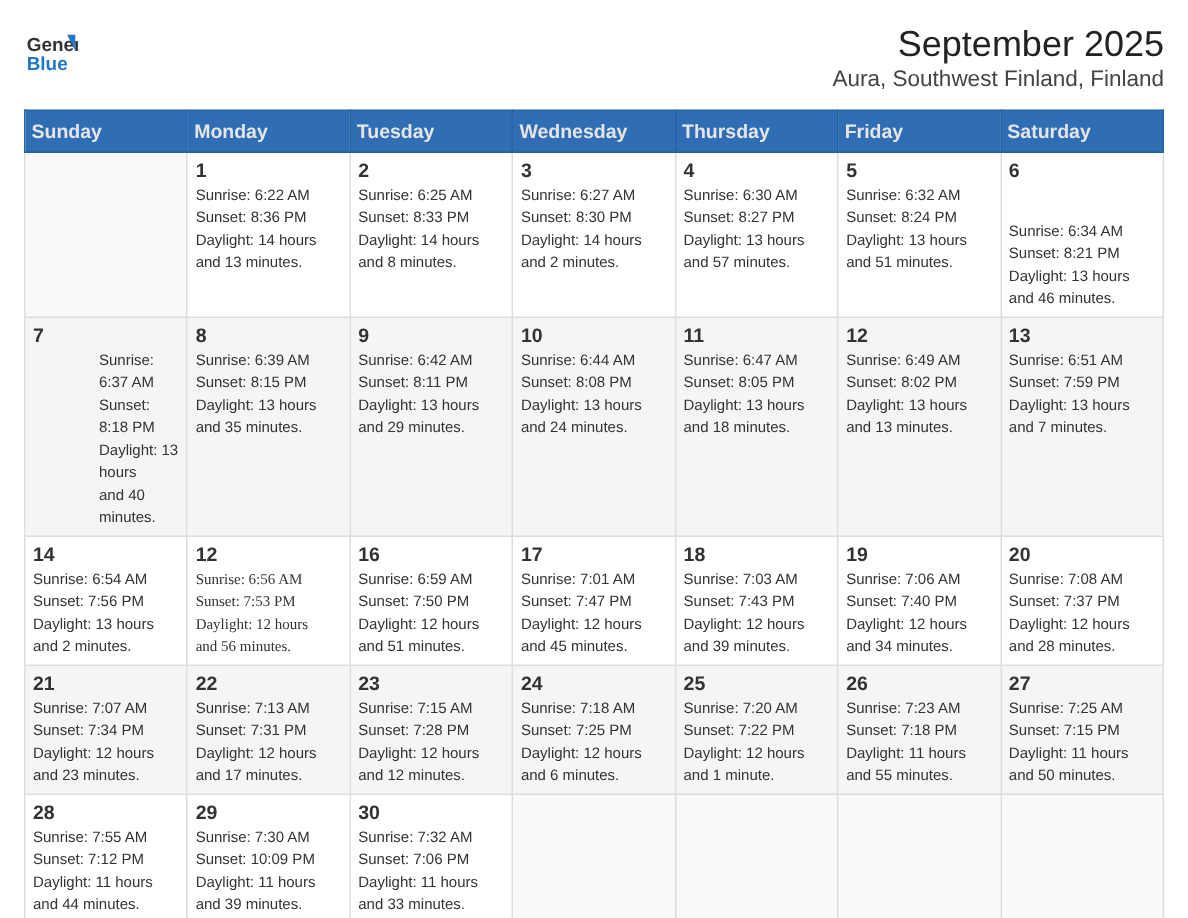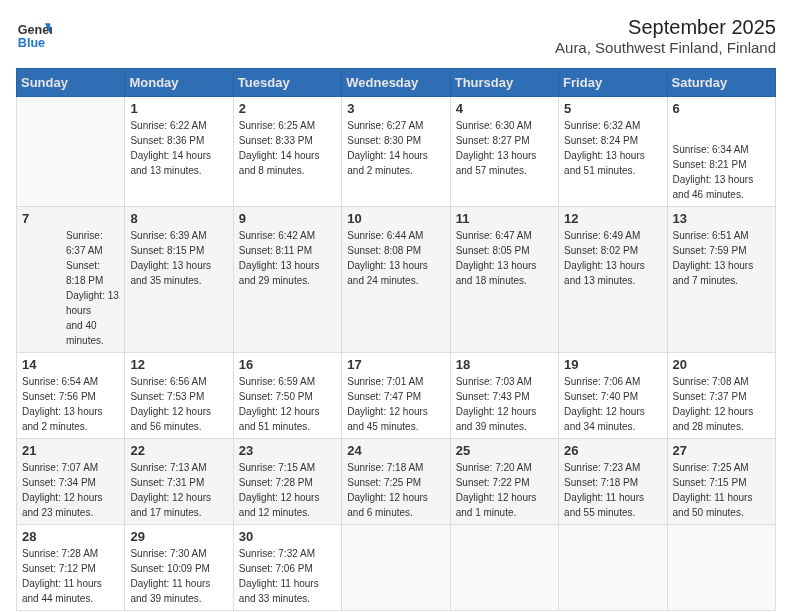--- a/index.html
+++ b/index.html
@@ -24,21 +24,21 @@
     }
     .logo-icon {
       width: 36px;
       height: 36px;
       margin-right: 4px;
     }
     .title-area {
       text-align: right;
     }
     .month-title {
-      font-size: 20px;
+      font-size: 24px;
       font-weight: normal;
       color: #222;
     }
     .subtitle {
       font-size: 15px;
       color: #444;
     }
     .calendar {
       width: 100%;
       border-collapse: collapse;
@@ -210,21 +210,21 @@
       <tr>
         <td>
           <span class="day-num">14</span>
           <div class="day-info" style="white-space: pre-line;">Sunrise: 6:54 AM
 Sunset: 7:56 PM
 Daylight: 13 hours
 and 2 minutes.</div>
         </td>
         <td>
           <span class="day-num">12</span>
-          <div class="day-info" style="white-space: pre-line;">Sunrise: 6:56 AM
+          <div class="day-info" style="white-space: pre-line; font-family: Liberation Serif, serif;">Sunrise: 6:56 AM
 Sunset: 7:53 PM
 Daylight: 12 hours
 and 56 minutes.</div>
         </td>
         <td>
           <span class="day-num">16</span>
           <div class="day-info" style="white-space: pre-line;">Sunrise: 6:59 AM
 Sunset: 7:50 PM
 Daylight: 12 hours
 and 51 minutes.</div>
@@ -305,21 +305,21 @@
           <span class="day-num">27</span>
           <div class="day-info" style="white-space: pre-line;">Sunrise: 7:25 AM
 Sunset: 7:15 PM
 Daylight: 11 hours
 and 50 minutes.</div>
         </td>
       </tr>
       <tr>
         <td>
           <span class="day-num">28</span>
-          <div class="day-info" style="white-space: pre-line;">Sunrise: 7:28 AM
+          <div class="day-info" style="white-space: pre-line;">Sunrise: 7:55 AM
 Sunset: 7:12 PM
 Daylight: 11 hours
 and 44 minutes.</div>
         </td>
         <td>
           <span class="day-num">29</span>
           <div class="day-info" style="white-space: pre-line;">Sunrise: 7:30 AM
 Sunset: 10:09 PM
 Daylight: 11 hours
 and 39 minutes.</div>

